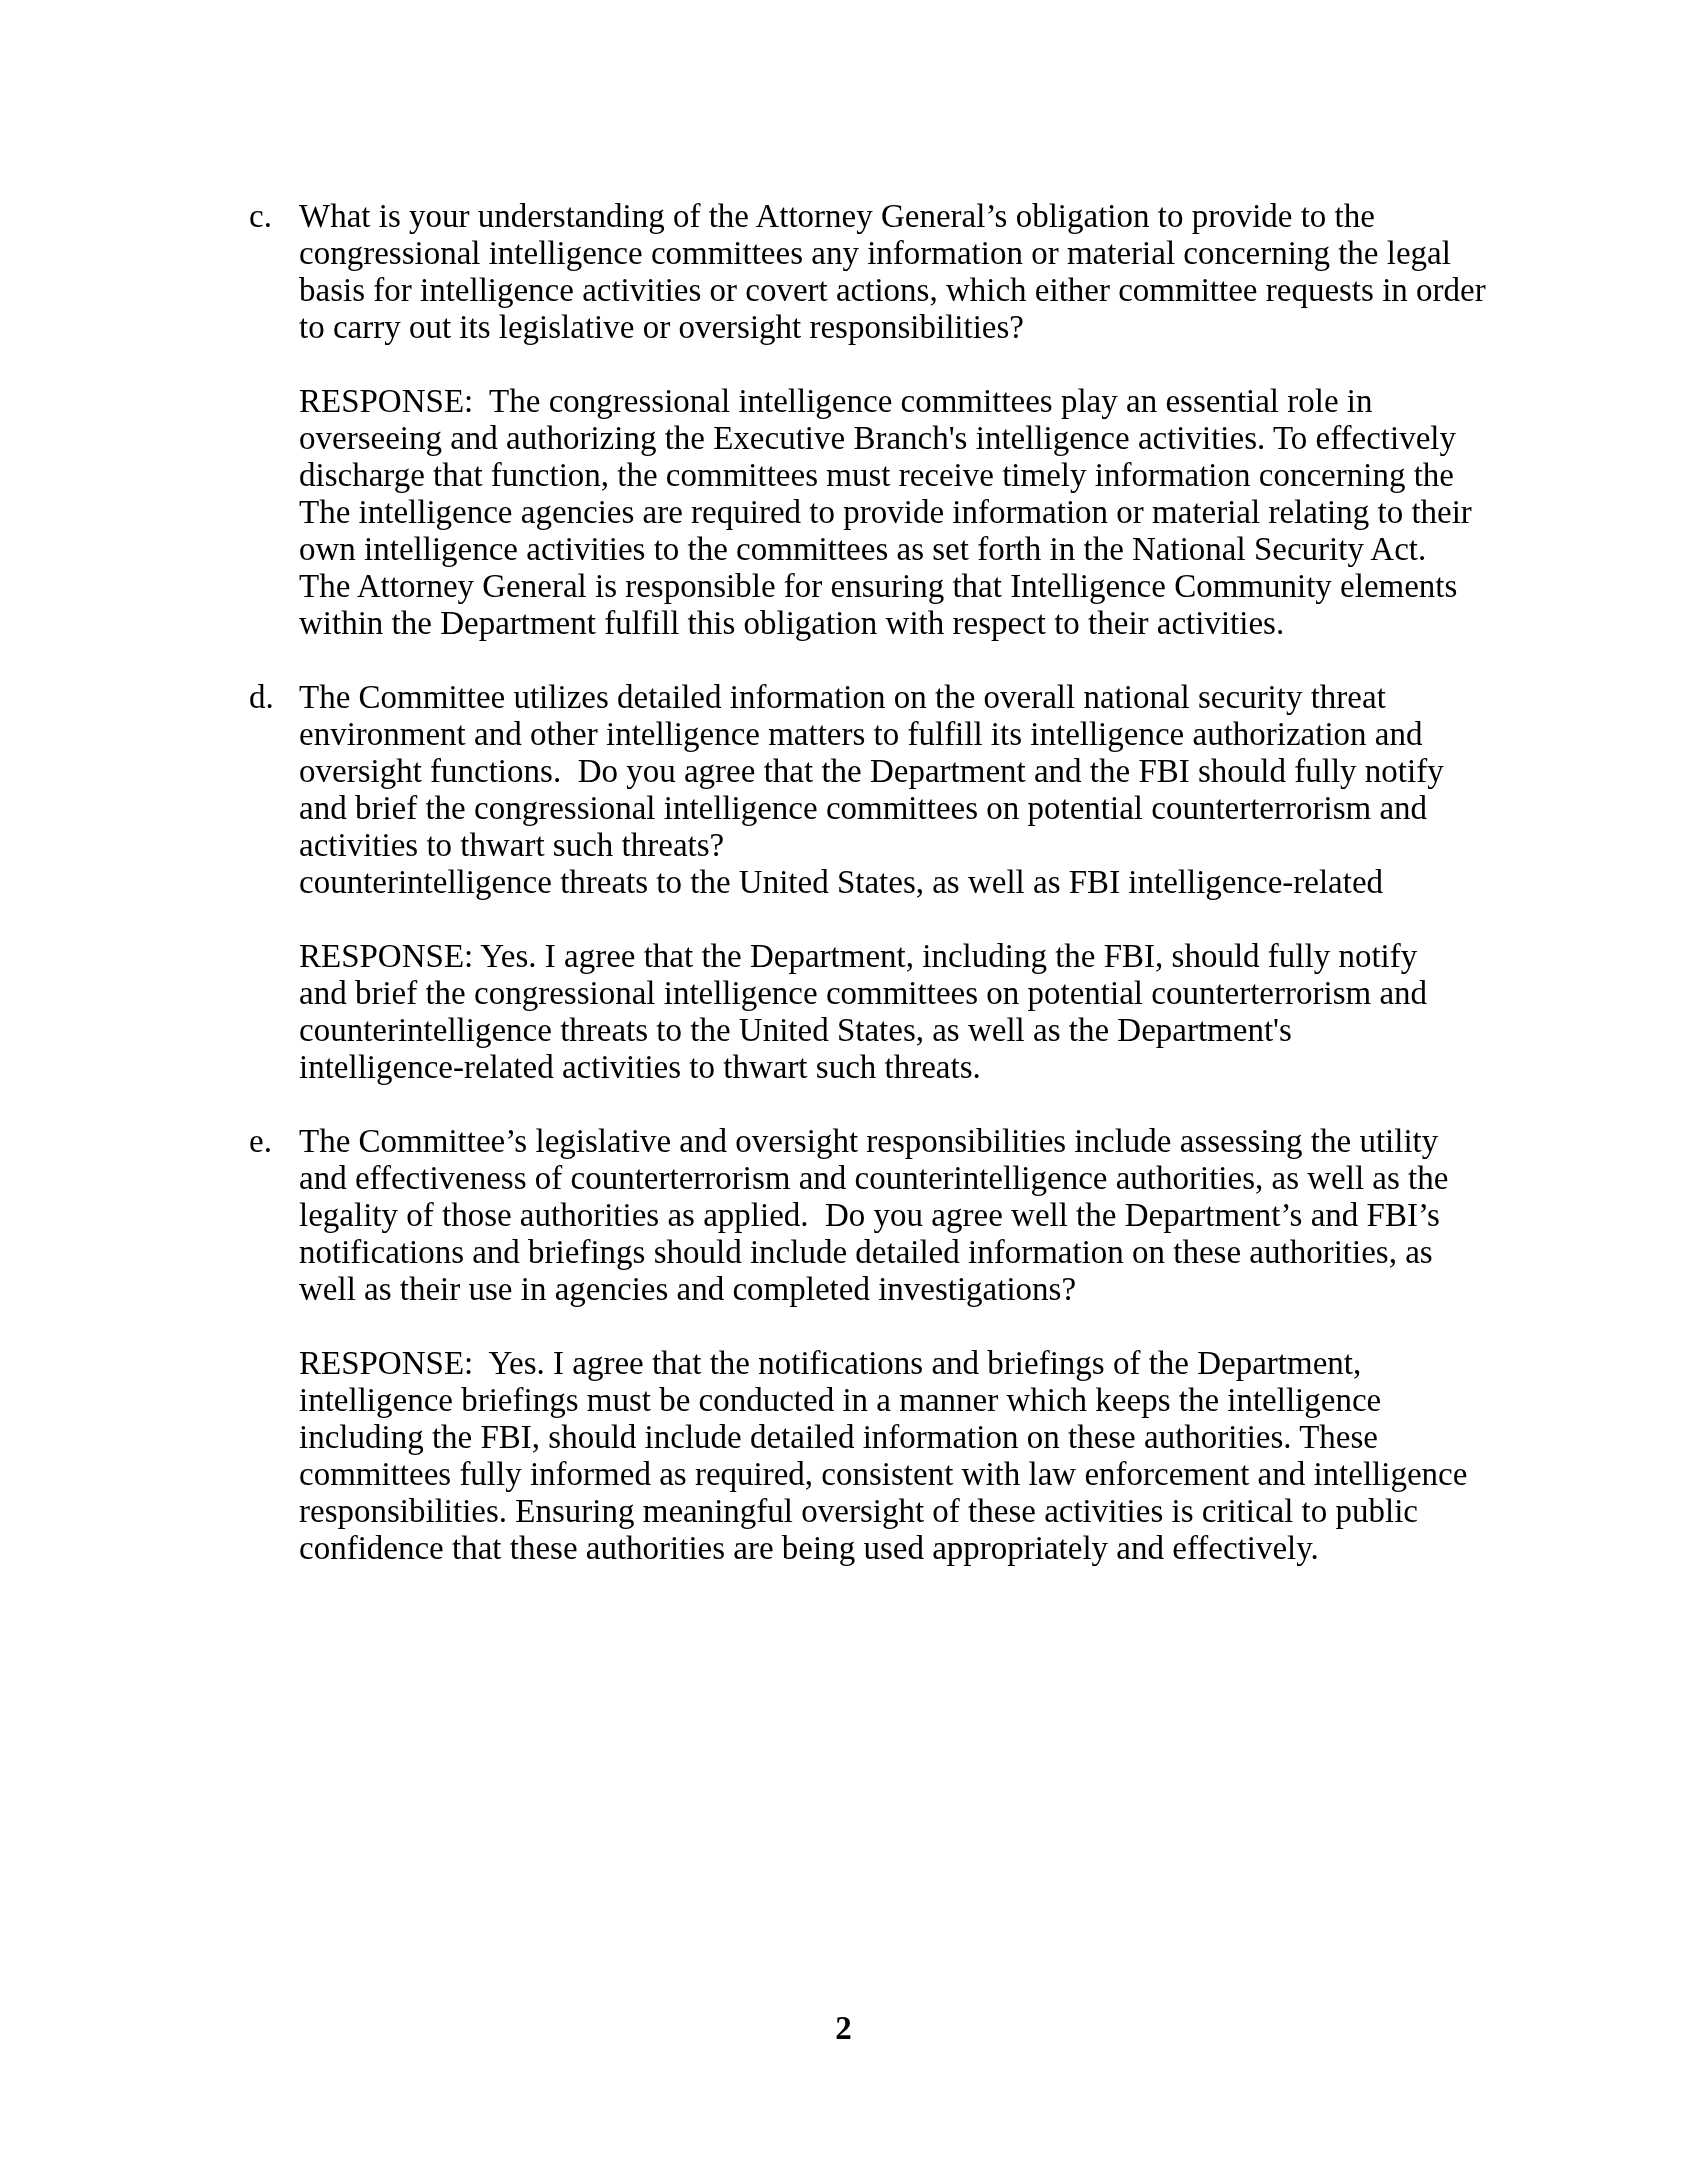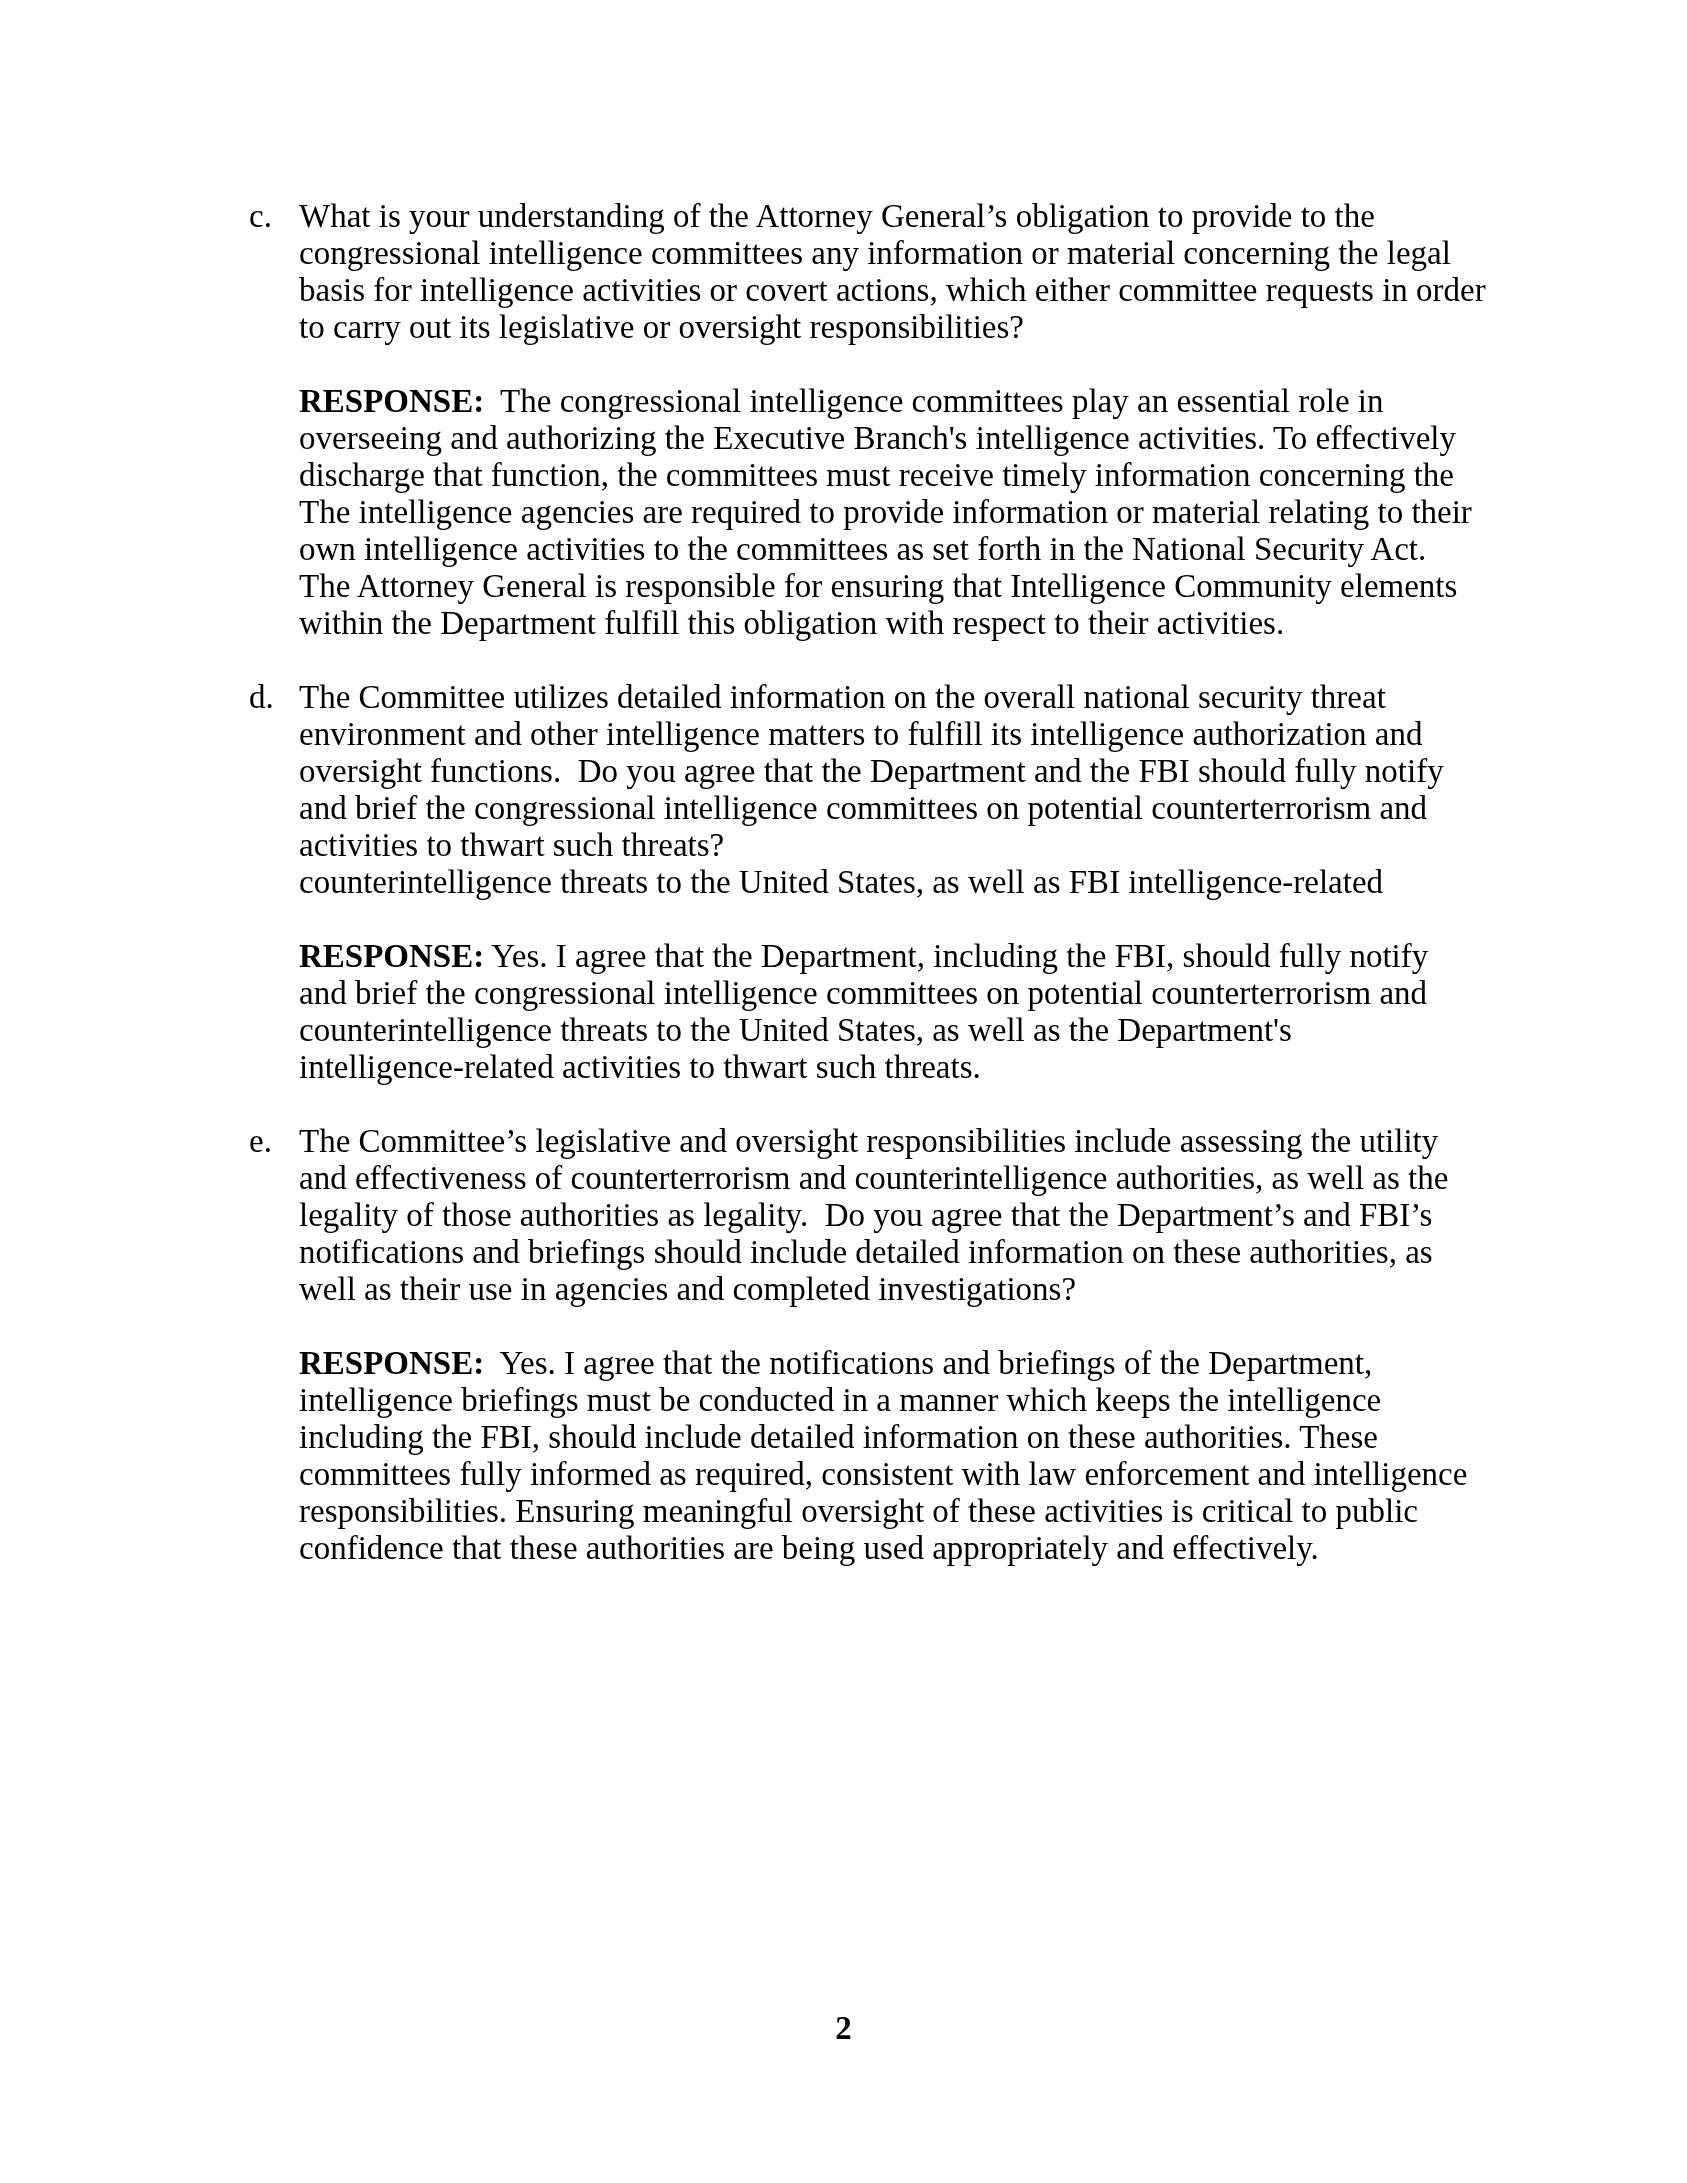--- a/index.html
+++ b/index.html
@@ -11,21 +11,21 @@
   .page { position: absolute; left: 0; top: 0; width: 1687px; height: 2183px; }
   .content {
     position: absolute; left: 249px; top: 198px; width: 1244px;
     font-size: 33px; line-height: 37px;
   }
   .item { position: relative; padding-left: 50px; }
   .item .label { position: absolute; left: 0; top: 0; }
   .para { margin: 0; }
   .para .line { display: block; white-space: pre; }
   .gap { height: 37px; }
-  .resp-label { font-weight: bold; }
+  .resp-label { font-weight: normal; }
   .page-number {
     position: absolute; left: 0; width: 1687px; top: 2010px;
     text-align: center; font-size: 33px; font-weight: bold; line-height: 37px;
   }
 </style>
 </head>
 <body>
 
 <div class="page">
   <div class="content">
@@ -71,21 +71,21 @@
       </div>
     </div>
 
     <div class="gap"></div>
 
     <div class="item">
       <span class="label">e.</span>
       <div class="para">
         <span class="line">The Committee’s legislative and oversight responsibilities include assessing the utility</span>
         <span class="line">and effectiveness of counterterrorism and counterintelligence authorities, as well as the</span>
-        <span class="line">legality of those authorities as legality.  Do you agree that the Department’s and FBI’s</span>
+        <span class="line">legality of those authorities as applied.  Do you agree well the Department’s and FBI’s</span>
         <span class="line">notifications and briefings should include detailed information on these authorities, as</span>
         <span class="line">well as their use in agencies and completed investigations?</span>
       </div>
       <div class="gap"></div>
       <div class="para">
         <span class="line"><span class="resp-label">RESPONSE:</span><span>  Yes. I agree that the notifications and briefings of the Department,</span></span>
         <span class="line">intelligence briefings must be conducted in a manner which keeps the intelligence</span>
         <span class="line">including the FBI, should include detailed information on these authorities. These</span>
         <span class="line">committees fully informed as required, consistent with law enforcement and intelligence</span>
         <span class="line">responsibilities. Ensuring meaningful oversight of these activities is critical to public</span>

